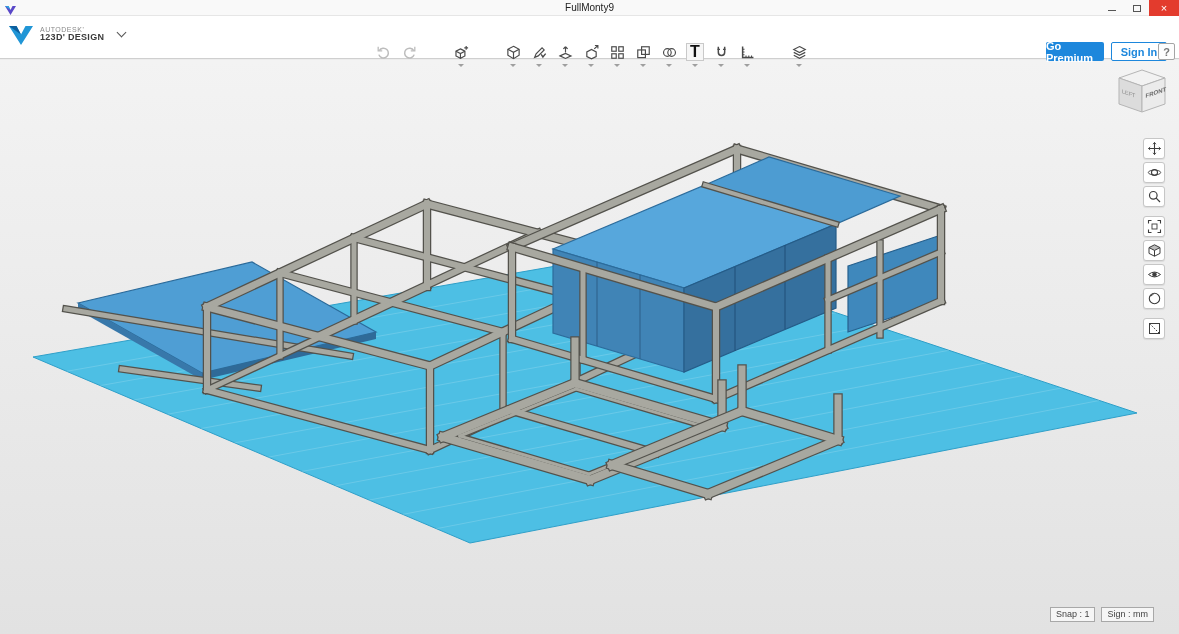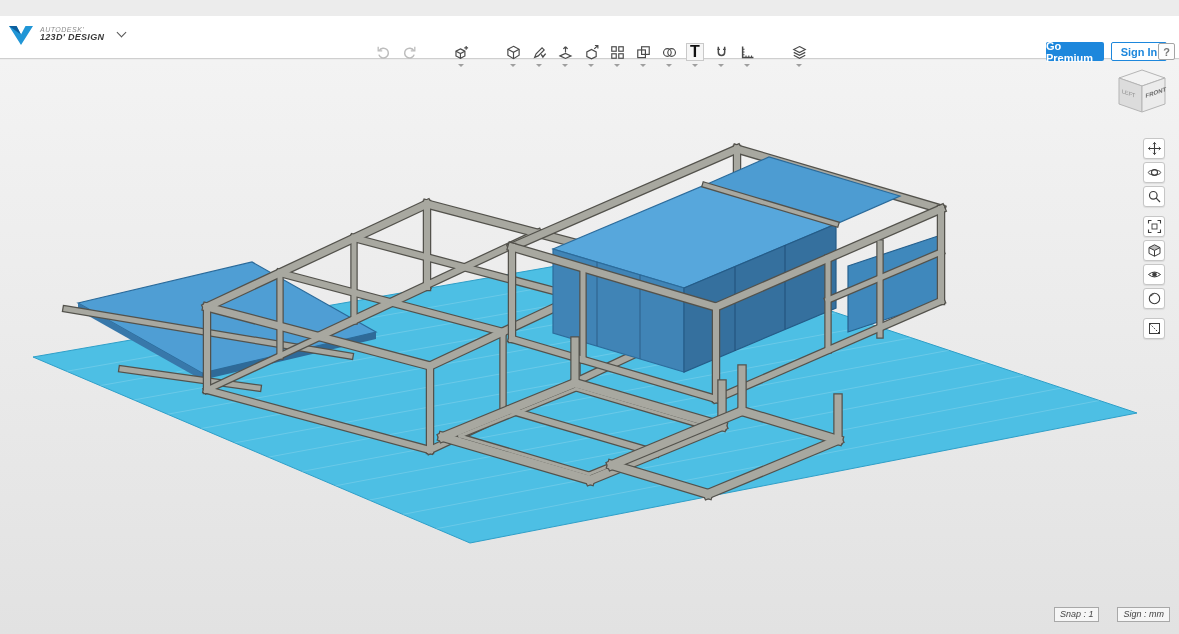--- a/index.html
+++ b/index.html
@@ -16,21 +16,21 @@
   .win-controls { position:absolute; right:0; top:0; height:16px; display:flex; }
   .win-btn { width:25px; height:16px; display:flex; align-items:center; justify-content:center; cursor:pointer; }
   .glyph-min { width:8px; height:1px; background:#555; display:block; margin-top:5px; }
   .glyph-max { width:8px; height:7px; border:1px solid #555; display:block; }
   .win-btn.close { width:30px; background:#e33b2d; color:#fff; font-size:11px; line-height:11px; }
 
   
   .toolbar { position:absolute; top:16px; left:0; right:0; height:43px;
     background:#ffffff; border-bottom:1px solid #cfcfcf; z-index:25; }
   .brand { position:absolute; left:8px; top:5px; display:flex; align-items:center; cursor:pointer; }
-  .brand-text { margin-left:6px; line-height:1.05;font-style:italic; }
+  .brand-text { margin-left:6px; line-height:1.05; }
   .brand-l1 { font-size:7px; color:#8a8a8a; letter-spacing:0.5px; }
   .brand-l2 { font-size:9px; font-weight:bold; color:#3a3a3a; letter-spacing:0.3px; }
   .brand-chevron { width:7px; height:7px; border-right:1.5px solid #555; border-bottom:1.5px solid #555;
     transform:rotate(45deg); margin:-4px 0 0 14px; }
 
   .tb-icons { position:absolute; left:370px; top:21px; display:flex; align-items:center; }
   .tool-btn { width:26px; height:30px; display:flex; align-items:center; justify-content:center;
     position:relative; cursor:pointer; }
   .tool-btn.has-caret::after { content:''; position:absolute; bottom:0px; left:50%; margin-left:-3px;
     border-left:3px solid transparent; border-right:3px solid transparent; border-top:3.5px solid #9f9f9f; }
@@ -53,29 +53,49 @@
   #scene-svg { position:absolute; inset:0; }
 
   .viewcube { position:absolute; top:7px; right:8px; cursor:pointer; }
 
   .view-tools { position:absolute; top:78px; right:14px; display:flex; flex-direction:column; }
   .vt-btn { width:22px; height:21px; background:#fff; border:1px solid #c6c6c6; border-radius:3px;
     margin-bottom:3px; display:flex; align-items:center; justify-content:center; cursor:pointer;
     box-shadow:0 1px 1px rgba(0,0,0,0.08); }
   .vt-gap { height:6px; }
 
-  .statusbar { position:absolute; right:9px; bottom:12px; display:flex; gap:18px;font-style:italic; }
+  .statusbar { position:absolute; right:25px; bottom:12px; display:flex; gap:6px; }
   .status-box { border:1px solid #a8a8a8; background:#f6f6f6; font-size:9px; color:#444;
     padding:1px 5px 2px 5px; white-space:nowrap; }
 </style>
 </head>
 <body>
 
 <div id="app">
 
+  <div class="titlebar">
+    <span class="app-mark">
+      <svg width="11" height="11" viewBox="0 0 11 11">
+        <polygon points="0,1 5.5,10 11,1 7.5,1 5.5,5 3.5,1" fill="#5a48c8"></polygon>
+        <polygon points="0,1 3.5,1 5.5,5" fill="#2aa4e0"></polygon>
+      </svg>
+    </span>
+    <span class="win-title">FullMonty9</span>
+    <div class="win-controls">
+      <div class="win-btn">
+          <span class="glyph-min"></span>
+        </div>
+      <div class="win-btn">
+          <span class="glyph-max"></span>
+        </div>
+      <div class="win-btn close">
+          <span>×</span>
+        </div>
+    </div>
+  </div>
 
   <div class="toolbar">
 
     <div class="brand">
       <svg width="26" height="26" viewBox="0 0 26 26">
         <polygon points="1,5 13,24 25,5 17.5,5 13,13.5 8.5,5" fill="#2196d6"></polygon>
         <polygon points="1,5 8.5,5 13,13.5" fill="#0d5f9e"></polygon>
       </svg>
       <div class="brand-text">
         <div class="brand-l1">AUTODESK'</div>

